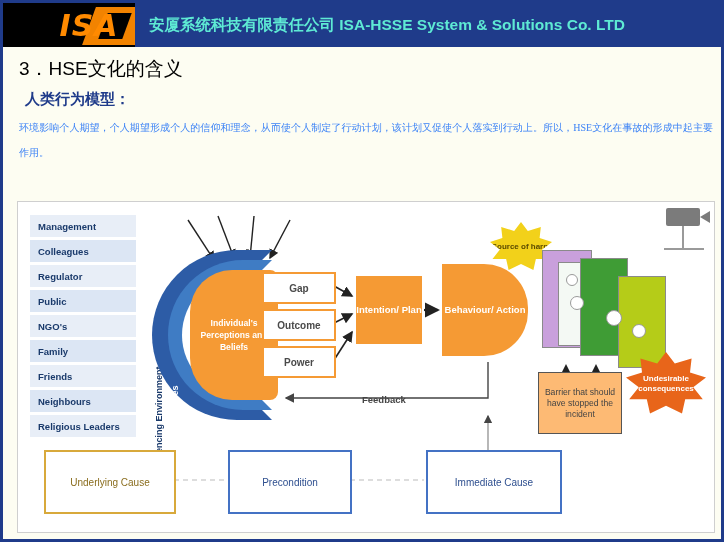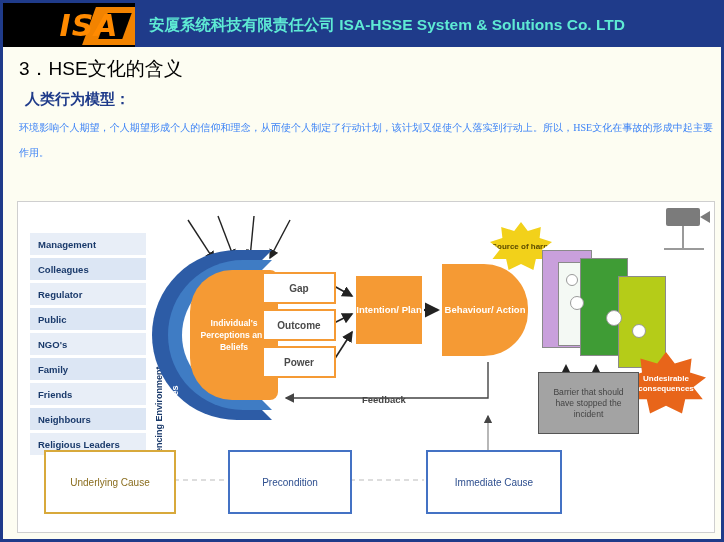--- a/index.html
+++ b/index.html
@@ -118,22 +118,22 @@
     height: 330px;
     background: #ffffff;
     border: 1px solid #cfcfcf;
     overflow: hidden;
   }
 
   
   .labels {
     position: absolute;
     left: 12px;
-    top: 30px;
-    width: 116px;
+    top: 12px;
+    width: 106px;
   }
   .label-row {
     height: 22px;
     margin-bottom: 2px;
     background: #e8eef7;
     border-top: 1px solid #ffffff;
     display: flex;
     align-items: center;
     padding-left: 8px;
     font-size: 9.5px;
@@ -253,32 +253,32 @@
     background: #ffffff;
   }
   .underlying { left: 26px; top: 248px; width: 128px; border: 2px solid #d8a93b; color:#8a6d1e; }
   .precondition { left: 210px; top: 248px; width: 120px; border: 2px solid #4472c4; color:#2e4f8f; }
   .immediate { left: 408px; top: 248px; width: 132px; border: 2px solid #4472c4; color:#2e4f8f; }
 
   .barrier {
     position: absolute;
     left: 520px;
     top: 170px;
-    width: 101px;
+    width: 84px;
     height: 62px;
     border: 1px solid #555555;
-    background: #a3a3a3;
+    background: #fdba74;
     font-size: 8.6px;
     color: #444444;
     text-align: center;
     display: flex;
     align-items: center;
     justify-content: center;
     line-height: 11px;
-    padding: 0 13px;
+    padding: 0 3px;
     box-sizing: border-box;
   }
 
   
   .card {
     position: absolute;
     border: 1px solid #8a8a8a;
   }
   .card-purple { left: 524px; top: 48px; width: 48px; height: 96px; background: #c9a0dc; }
   .card-green-dark { left: 562px; top: 56px; width: 46px; height: 96px; background: #3f9c35; }

